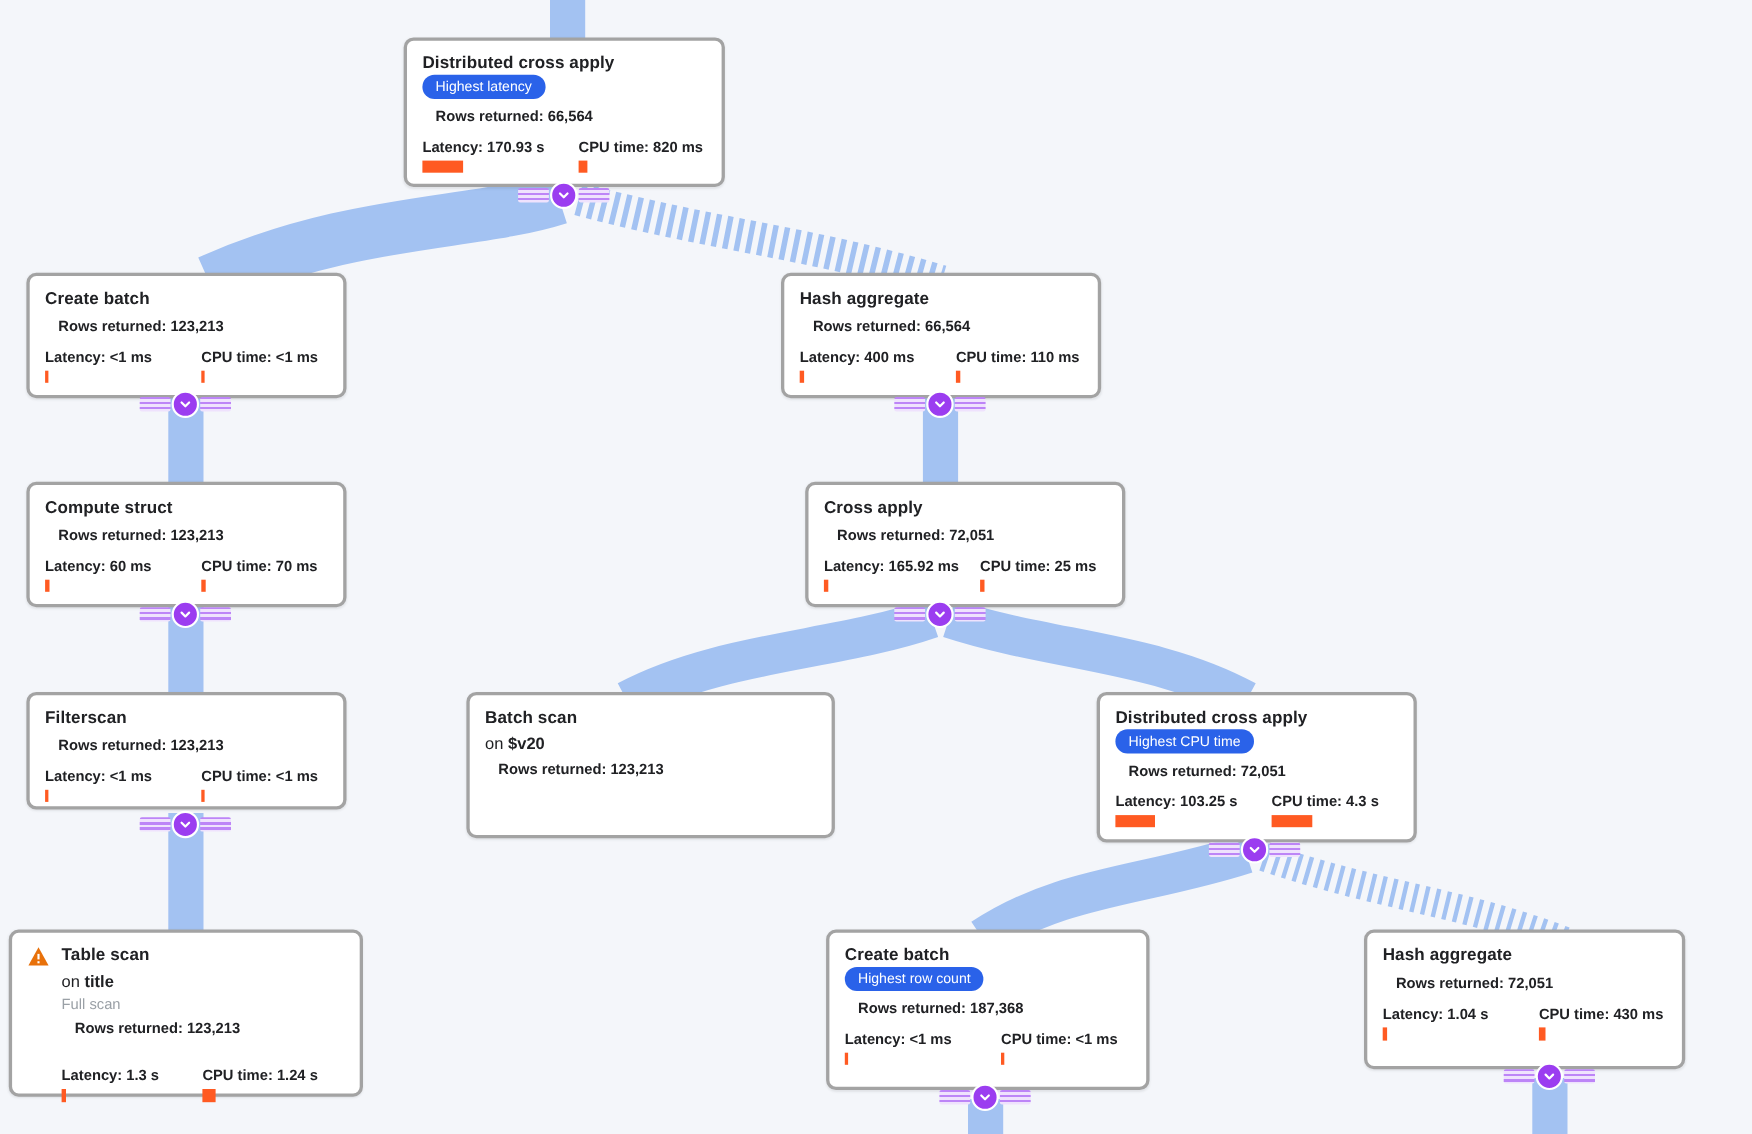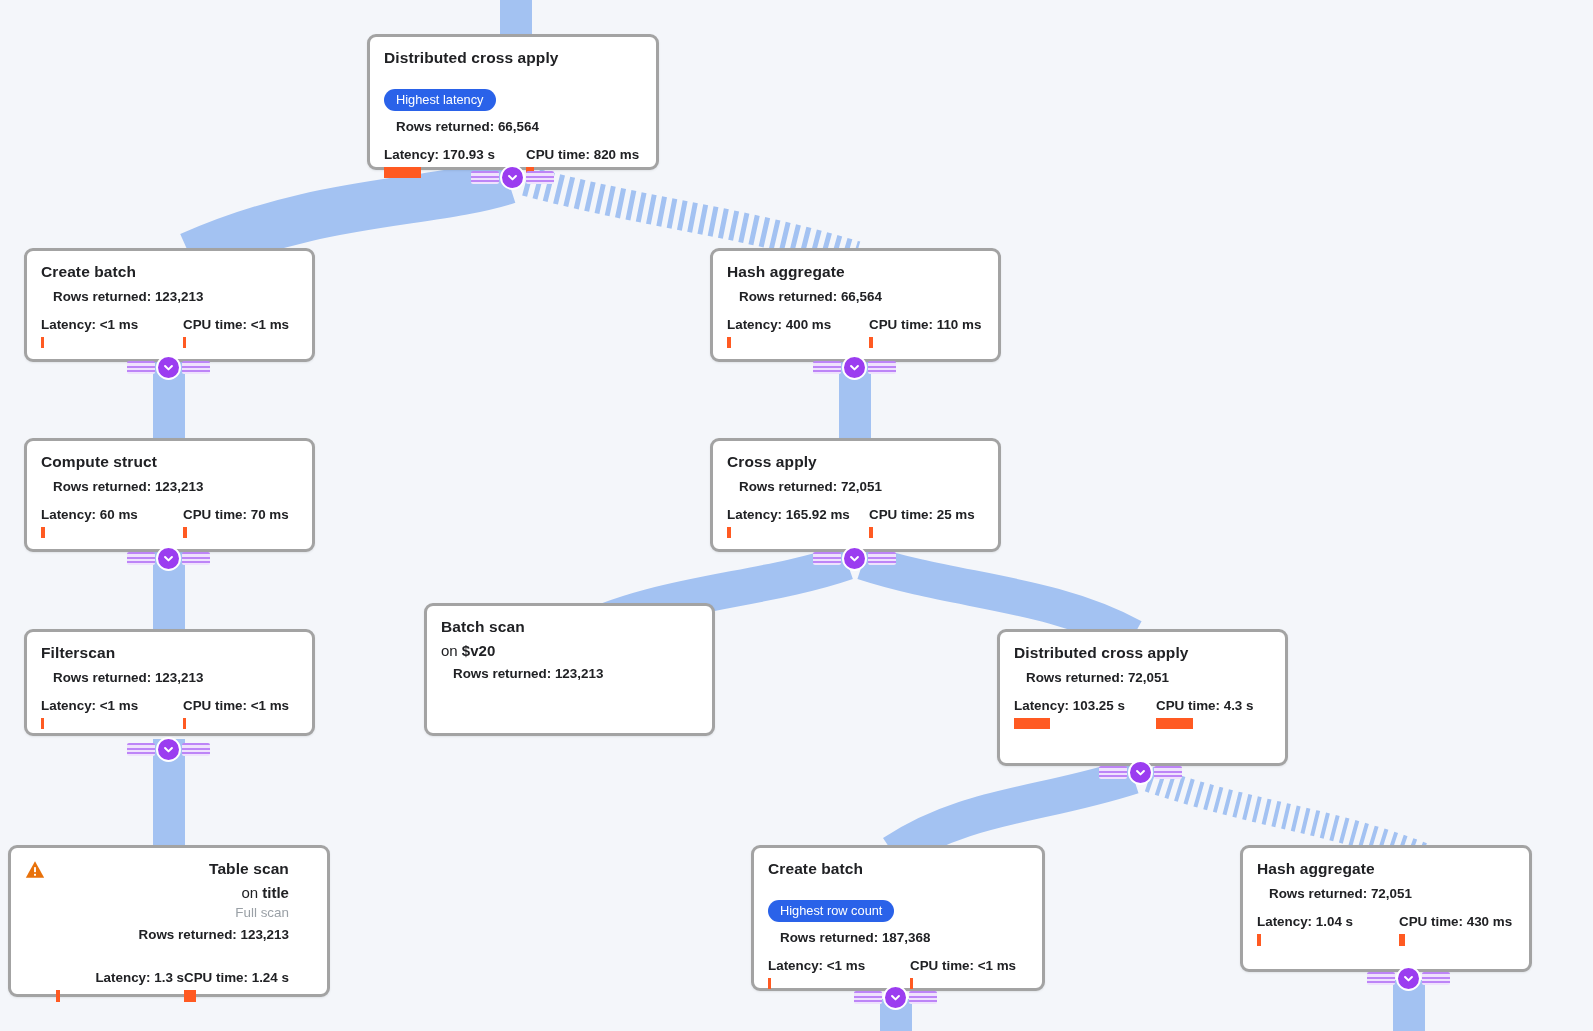--- a/index.html
+++ b/index.html
@@ -5,21 +5,21 @@
   html,body{margin:0;padding:0;background:#f4f6fa;}
   body{font-family:"Liberation Sans","DejaVu Sans",sans-serif;}
   #canvas{position:relative;width:1593px;height:1031px;overflow:hidden;background:#f4f6fa;}
   #edges{position:absolute;left:0;top:0;z-index:1;}
   .card{position:absolute;background:#ffffff;border:3px solid #a3a3a3;border-radius:9px;
         box-sizing:border-box;padding:11px 14px;z-index:2;box-shadow:0 1px 2px rgba(60,64,67,.10);
         cursor:pointer;}
   .card-head{display:flex;gap:11px;align-items:flex-start;}
   .card-title{font-size:15.5px;font-weight:700;color:#202124;letter-spacing:.1px;line-height:20px;}
   .badge{display:inline-block;background:#2a62e9;color:#ffffff;font-size:12.8px;line-height:16px;
-         padding:3px 12px;border-radius:12px;margin:21px 0 1px;}
+         padding:3px 12px;border-radius:12px;margin:0 0 1px;}
   .on-line{font-size:15px;color:#202124;margin-top:5px;}
   .on-line .on-val{font-weight:700;}
   .note{font-size:13.4px;color:#9aa0a6;margin-top:4px;}
   .rows{font-size:13.4px;font-weight:700;color:#202124;margin-top:7px;padding-left:12px;}
   .metrics{display:grid;grid-template-columns:142px 1fr;margin-top:13px;}
   .metrics.narrow{grid-template-columns:128px 1fr;margin-top:28px;}
   .metric-label{font-size:13.4px;font-weight:700;color:#202124;white-space:nowrap;}
   .bar{background:#ff5a22;margin-top:5px;}
   .expander{position:absolute;display:flex;align-items:center;z-index:3;}
   .rail{width:28px;height:13px;border-radius:2px;
@@ -114,21 +114,21 @@
               <div class="bar" style="width: 4px; height: 11px;"></div>
             </div>
             <div>
               <div class="metric-label">CPU time: 70 ms</div>
               <div class="bar" style="width: 4px; height: 11px;"></div>
             </div>
           </div>
         </div>
       </div>
     </div>
-    <div class="card" style="left: 710px; top: 438px; width: 291px; height: 114px;">
+    <div class="card" style="left: 732px; top: 438px; width: 291px; height: 114px;">
       <div class="card-head">
         <div>
           <div class="card-title">Cross apply</div>
           <div class="rows">Rows returned: 72,051</div>
           <div class="metrics">
             <div>
               <div class="metric-label">Latency: 165.92 ms</div>
               <div class="bar" style="width: 4px; height: 11px;"></div>
             </div>
             <div>
@@ -150,48 +150,49 @@
               <div class="bar" style="width: 3px; height: 11px;"></div>
             </div>
             <div>
               <div class="metric-label">CPU time: &lt;1 ms</div>
               <div class="bar" style="width: 3px; height: 11px;"></div>
             </div>
           </div>
         </div>
       </div>
     </div>
-    <div class="card" style="left: 424px; top: 603px; width: 291px; height: 133px;">
+    <div class="card" style="left: 424px; top: 629px; width: 335px; height: 133px;">
       <div class="card-head">
         <div>
           <div class="card-title">Batch scan</div>
           <div class="on-line"><span>on</span> <span class="on-val">$v20</span></div>
           <div class="rows">Rows returned: 123,213</div>
         </div>
       </div>
     </div>
     <div class="card" style="left: 997px; top: 629px; width: 291px; height: 137px;">
       <div class="card-head">
         <div>
           <div class="card-title">Distributed cross apply</div>
+          <div><span class="badge">Highest CPU time</span></div>
           <div class="rows">Rows returned: 72,051</div>
           <div class="metrics">
             <div>
               <div class="metric-label">Latency: 103.25 s</div>
               <div class="bar" style="width: 36px; height: 11px;"></div>
             </div>
             <div>
               <div class="metric-label">CPU time: 4.3 s</div>
               <div class="bar" style="width: 37px; height: 11px;"></div>
             </div>
           </div>
         </div>
       </div>
     </div>
-    <div class="card" style="left: 8px; top: 845px; width: 322px; height: 152px; text-align: right;">
+    <div class="card" style="left: 8px; top: 845px; width: 322px; height: 152px;">
       <div class="card-head">
         <span class="warn"><svg width="20" height="19" viewBox="0 0 24 22">
             <path d="M12 1 L23 21 H1 Z" fill="#e8710a"></path>
             <rect x="10.85" y="8.2" width="2.3" height="6" fill="#fff"></rect>
             <rect x="10.85" y="16.2" width="2.3" height="2.3" fill="#fff"></rect>
           </svg></span>
         <div>
           <div class="card-title">Table scan</div>
           <div class="on-line"><span>on</span> <span class="on-val">title</span></div>
           <div class="note">Full scan</div>

